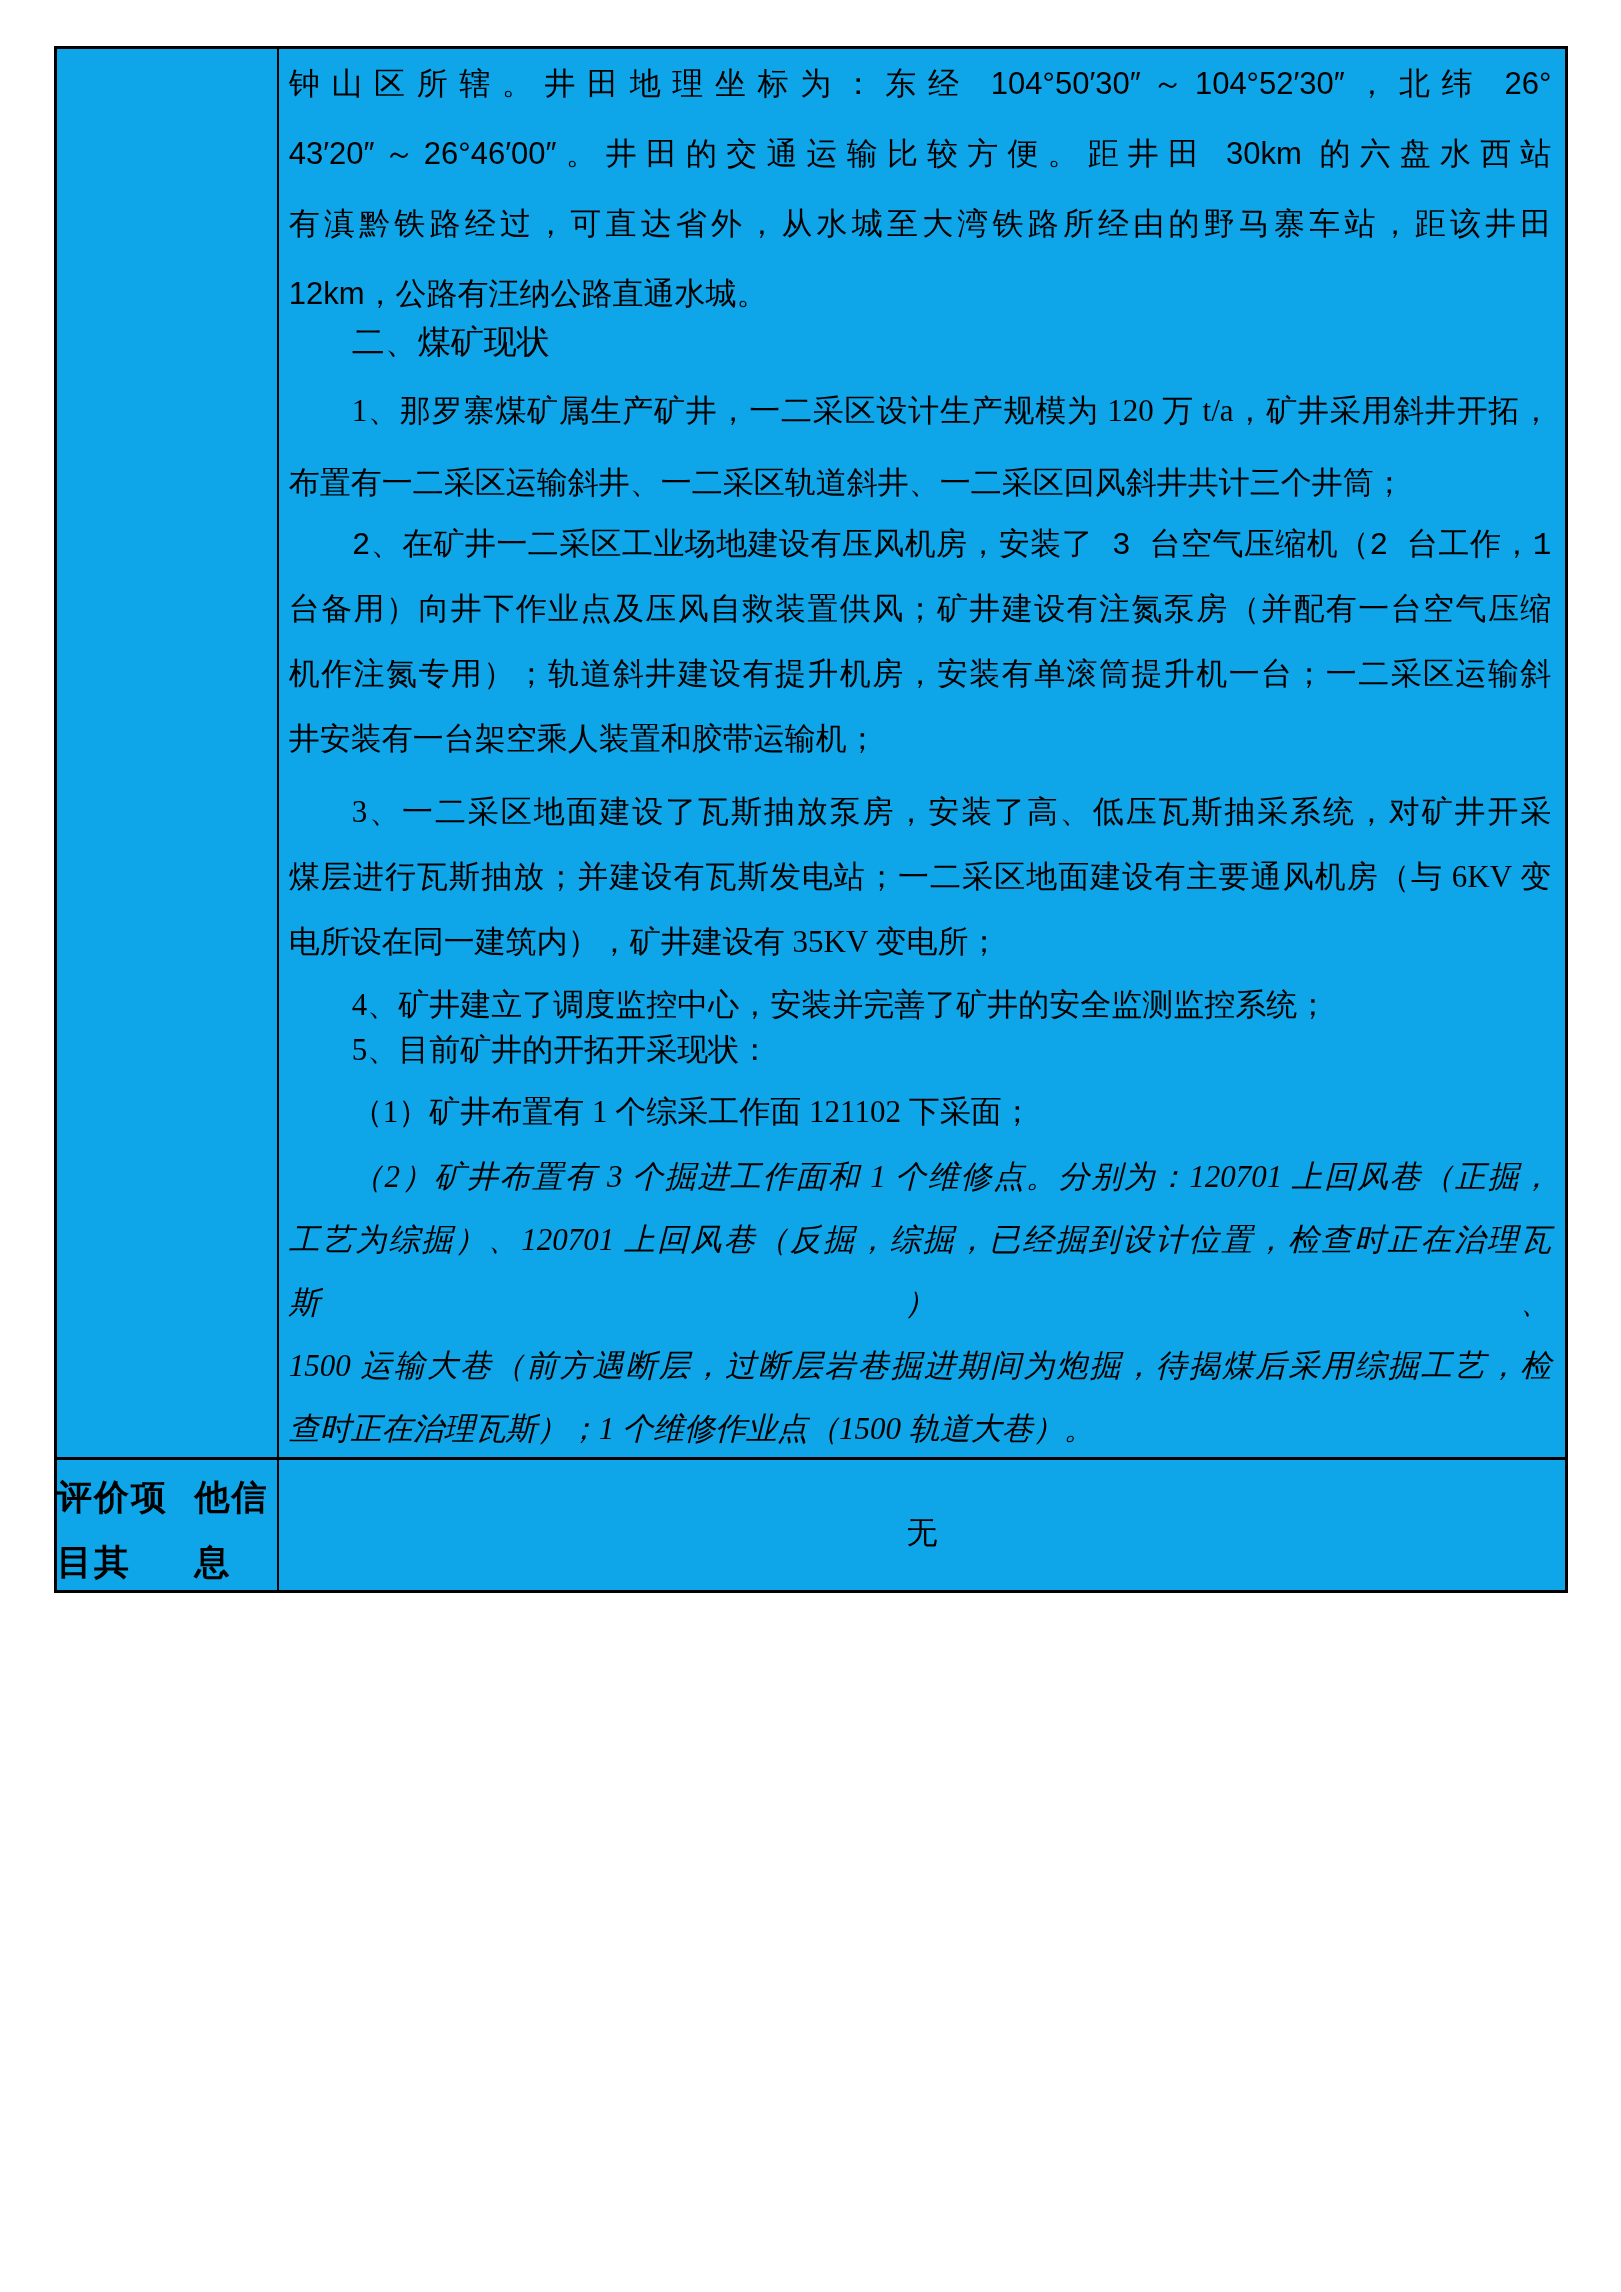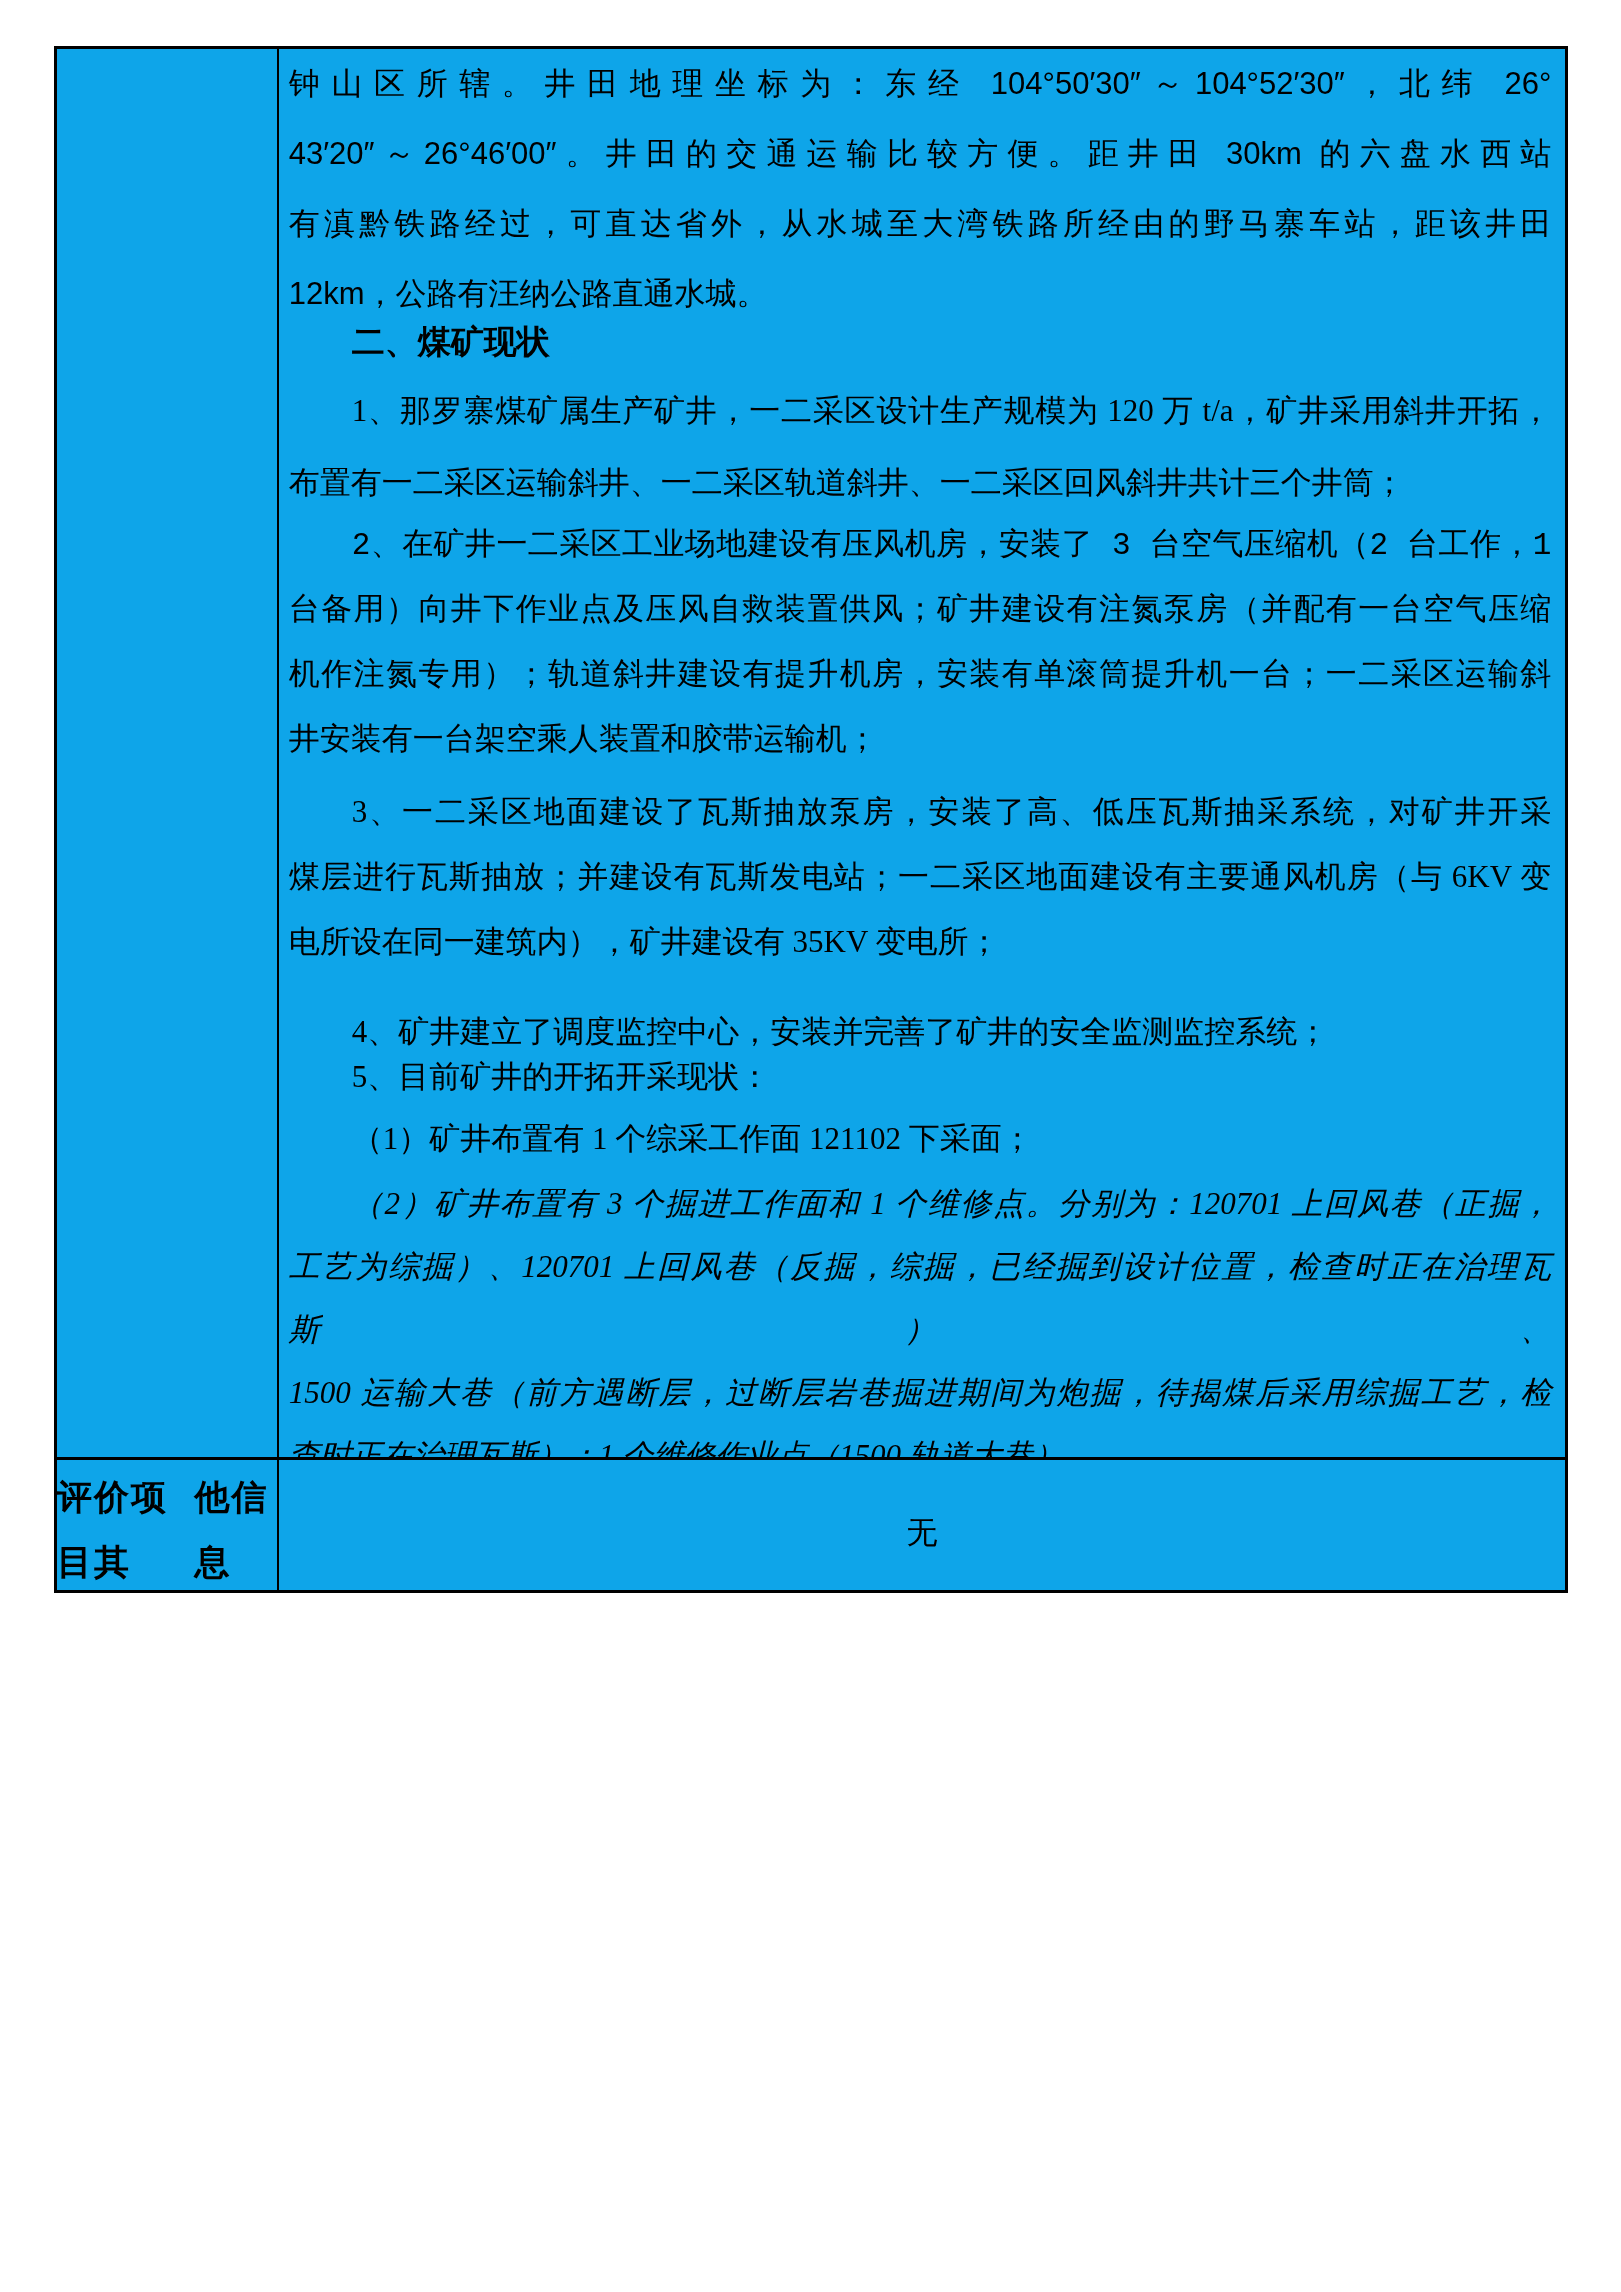--- a/index.html
+++ b/index.html
@@ -40,28 +40,28 @@
   .ind { text-indent: 63px; }
   .j { text-align: justify; text-align-last: justify; }
   .intro {
     line-height: 70px;
     font-family: "Liberation Sans", "DejaVu Sans", "Liberation Serif", sans-serif;
   }
   .heading {
     margin-top: -7.8px;
     line-height: 41px;
     font-size: 33px;
-    font-weight: bold;
+    font-weight: normal;
     text-indent: 63px;
     font-family: "Liberation Sans", "DejaVu Sans", sans-serif;
   }
   .p1 { margin-top: 12.7px; line-height: 72px; }
   .p2 { margin-top: -5.9px; line-height: 65px; font-family: Liberation Mono, monospace; }
   .p3 { margin-top: 5.9px;  line-height: 65px; }
-  .p4 { margin-top: 35px; line-height: 45px; }
+  .p4 { margin-top: 8px; line-height: 45px; }
   .p5 { margin-top: 0;    line-height: 45px; }
   .p6 { margin-top: 17.6px; line-height: 45px; }
   .p7 { margin-top: 10.8px; line-height: 63px; font-style: italic; }
   .footer-label-cell {
     width: 220px;
     flex: none;
     border-right: 2.9px solid #000000;
     box-sizing: content-box;
     display: flex;
     flex-direction: row;

